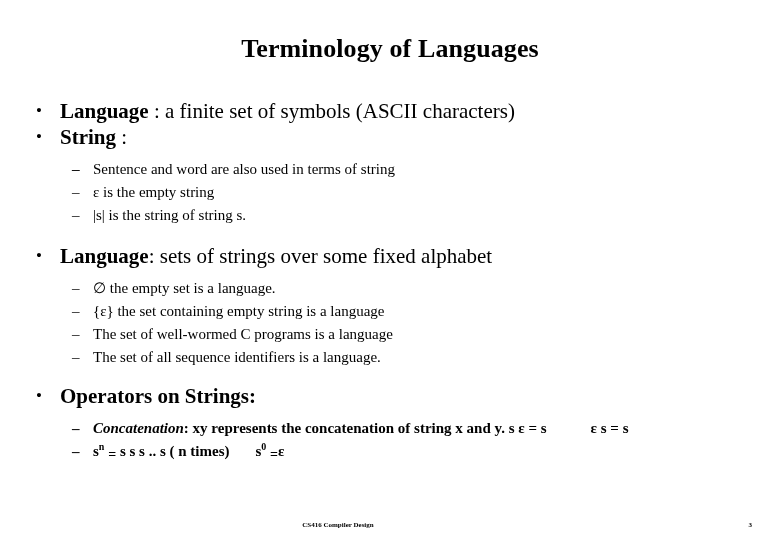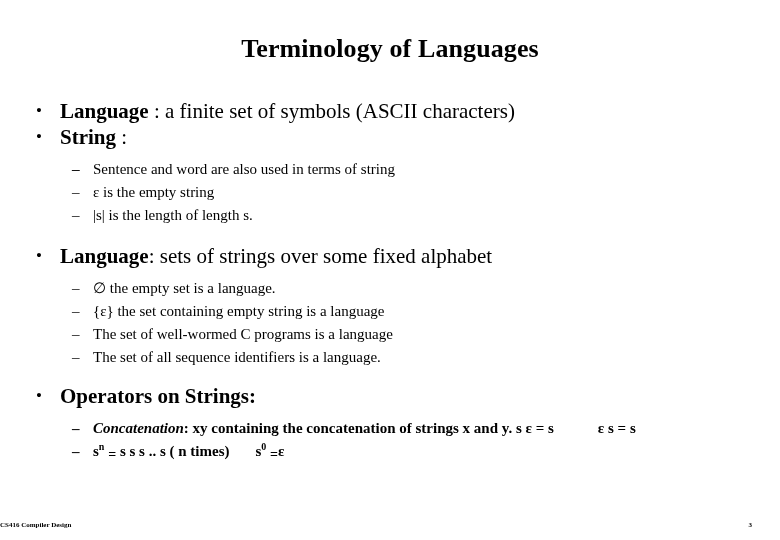--- a/index.html
+++ b/index.html
@@ -107,20 +107,21 @@
     position: absolute;
     left: 28px;
     top: 9px;
     margin-top: 36px;
   }
   .footer-center {
     position: absolute;
     left: 0;
     top: 9px;
     width: 676px;
+    text-align: center;
   }
   .footer-right {
     position: absolute;
     right: 28px;
     top: 9px;
   }
 </style>
 </head>
 <body>
 
@@ -148,21 +149,21 @@
     <div class="l2">
       <span class="dash">–</span>
       <span>Sentence and word are also used in terms of string</span>
     </div>
     <div class="l2">
       <span class="dash">–</span>
       <span>ε  is the empty string</span>
     </div>
     <div class="l2">
       <span class="dash">–</span>
-      <span>|s| is the length of length s.</span>
+      <span>|s| is the string of string s.</span>
     </div>
 
     <div class="gap-lg"></div>
 
     <div class="l1">
       <span class="bullet">•</span>
       <b>Language</b><span>: sets of strings over some fixed alphabet</span>
     </div>
 
     <div class="gap-sm"></div>
@@ -187,21 +188,21 @@
     <div class="gap-md"></div>
 
     <div class="l1">
       <span class="bullet">•</span>
       <b>Operators on Strings:</b>
     </div>
 
     <div class="gap-sm"></div>
 
     <div class="l2 bold">
-      <span class="dash">–</span><i>Concatenation</i><span>:  </span><span>xy containing the concatenation of strings x and y.  </span><span>s ε = s</span><span class="spc-wide"></span><span>ε s = s</span>
+      <span class="dash">–</span><i>Concatenation</i><span>:  </span><span>xy represents the concatenation of string x and y.  </span><span>s ε = s</span><span class="spc-wide"></span><span>ε s = s</span>
     </div>
 
     <div class="l2 bold">
       <span class="dash">–</span><span>s</span><span class="sup">n</span> <span class="eqlow">=</span><span> s s s .. s ( n times)</span><span class="spc"></span><span>s</span><span class="sup">0</span> <span class="eqlow">=</span><span>ε</span>
     </div>
 
   </div>
 
   <div class="footer">
     <span class="footer-left">Fall 2003</span>

